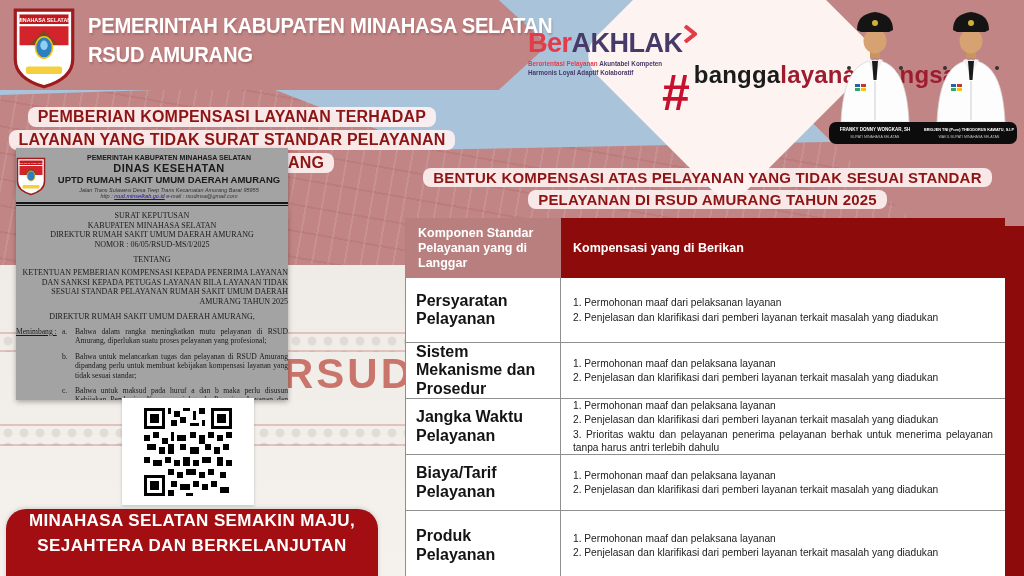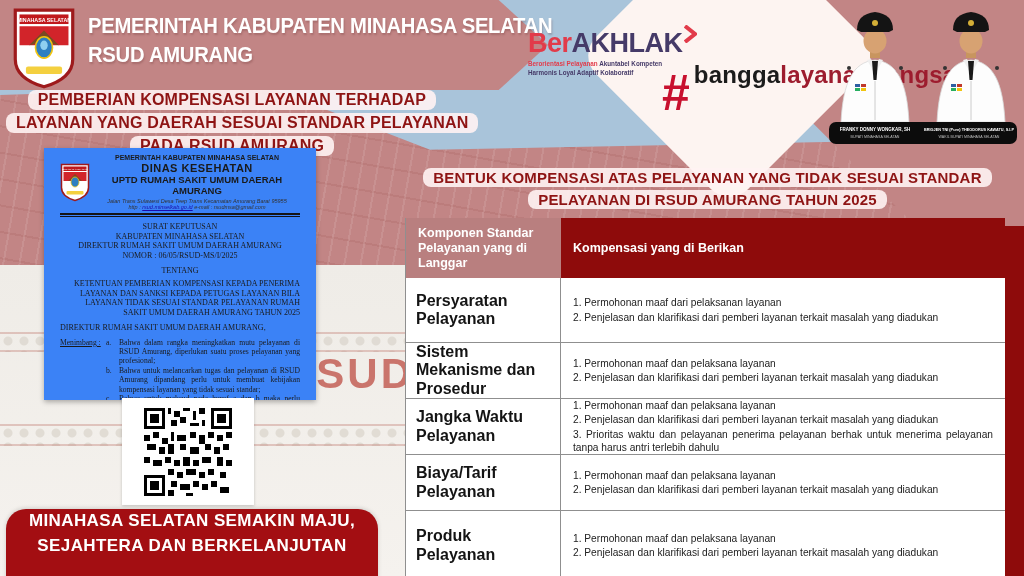--- a/index.html
+++ b/index.html
@@ -61,44 +61,44 @@
   .bwords { display:flex; flex-direction:row; font-size:24px; font-weight:bold;
     line-height:.95; letter-spacing:.2px; }
   .bwords .w1 { color:#1b1b1b; }
   .bwords .w2, .bwords .w3 { color:var(--bangga-dark,#9d1c2e); }
 
   
   .officials { position:absolute; left:826px; top:4px; z-index:5; }
   .officials text { font-family:"Liberation Sans", sans-serif; }
 
   
-  .subtitle { position:absolute; left:6px; top:88px; width:452px; z-index:6; text-align:center; }
+  .subtitle { position:absolute; left:6px; top:105px; width:452px; z-index:6; text-align:center; }
   .hl-line { display:inline-block; margin:1.5px 0; padding:1px 10px; border-radius:8px;
     background:rgba(255,243,243,.9); color:var(--title-red,#8e1414);
     font-weight:bold; font-size:16px; letter-spacing:.2px; white-space:nowrap; }
 
   
-  .doc-paper { position:absolute; left:44px; top:148px; width:272px; height:252px; z-index:6;
-    background:#3b82f6; box-shadow:0 2px 5px rgba(0,0,0,.3); padding:6px 16px; overflow:hidden;
+  .doc-paper { position:absolute; left:16px; top:148px; width:272px; height:252px; z-index:6;
+    background:#a3a3a3; box-shadow:0 2px 5px rgba(0,0,0,.3); padding:6px 0; overflow:hidden;
     font-family:"Liberation Serif", serif; color:#1a1a1a; }
   .lh { display:flex; align-items:center; gap:4px; }
   .lh-text { flex:1; text-align:center; font-family:"Liberation Sans", sans-serif; line-height:1.15; }
   .lh1 { font-size:7px; font-weight:bold; }
   .lh2 { font-size:11px; font-weight:bold; letter-spacing:.5px; }
   .lh3 { font-size:9.5px; font-weight:bold; }
   .lh-addr { font-size:5.5px; font-style:italic; color:#333; margin-top:1px; }
   .lh-contact { font-size:5.5px; font-style:italic; color:#333; }
   .lh-contact .link { color:#1a0dab; text-decoration:underline; }
   .rule { height:4px; border-top:2.2px solid #151515; border-bottom:1px solid #151515; margin:3px 0 5px; }
   .sk { text-align:center; font-size:8px; line-height:1.2; }
   .sk div { white-space:nowrap; }
   .gap4 { height:4px; } .gap5 { height:5px; }
   .tentang-body { text-align:right; font-size:8px; line-height:1.2; }
-  .direktur { font-size:8px; margin-top:5px; }
-  .mnb { margin-top:6px; display:grid; grid-template-columns:46px 13px 1fr; row-gap:0;
+  .direktur { text-align:center; font-size:8px; margin-top:5px; }
+  .mnb { margin-top:6px; display:grid; grid-template-columns:46px 13px 1fr; row-gap:6px;
     font-size:7.6px; line-height:1.25; }
   .mnb-label { text-decoration:underline; }
   .mnb-text { text-align:justify; }
 
   .qr-box { position:absolute; left:122px; top:398px; width:132px; height:107px; z-index:6;
     background:#fff; display:flex; align-items:center; justify-content:center;
     box-shadow:0 1px 3px rgba(0,0,0,.2); }
 
   
   .table-title { position:absolute; left:415px; top:166px; width:585px; z-index:6; text-align:center; }
@@ -221,21 +221,21 @@
       <rect x="2" y="118" width="188" height="22" rx="7" fill="#0c0c0c"></rect>
       <text x="48" y="127" font-size="4.5" font-weight="bold" fill="#ffffff" text-anchor="middle">FRANKY DONNY WONGKAR, SH</text>
       <text x="48" y="134" font-size="3.6" fill="#bfbfbf" text-anchor="middle">BUPATI MINAHASA SELATAN</text>
       <text x="142" y="127" font-size="4.2" font-weight="bold" fill="#ffffff" text-anchor="middle" textLength="90" lengthAdjust="spacingAndGlyphs">BRIGJEN TNI (Purn) THEODORUS KAWATU, S.I.P</text>
       <text x="142" y="134" font-size="3.6" fill="#bfbfbf" text-anchor="middle">WAKIL BUPATI MINAHASA SELATAN</text>
     </svg>
   </div>
 
   <div class="subtitle">
     <span class="hl-line">PEMBERIAN KOMPENSASI LAYANAN TERHADAP</span><br>
-    <span class="hl-line">LAYANAN YANG DAERAH SESUAI STANDAR PELAYANAN</span><br>
+    <span class="hl-line">LAYANAN YANG TIDAK SURAT STANDAR PELAYANAN</span><br>
     <span class="hl-line">PADA RSUD AMURANG</span>
   </div>
 
   <div class="doc-paper">
     <div class="lh">
       <svg width="30" height="39" viewBox="0 0 60 78">
         <path d="M3,3 h54 v46 q0,18 -27,26 q-27,-8 -27,-26 Z" fill="#ffffff" stroke="#9e1a1c" stroke-width="3"></path>
         <rect x="7" y="7" width="46" height="9" fill="#c0181c"></rect>
         <text x="30" y="14" font-size="5" font-weight="bold" fill="#ffffff" text-anchor="middle">MINAHASA SELATAN</text>
         <path d="M7,18 h46 v18 h-46 Z" fill="#d2242a"></path>

